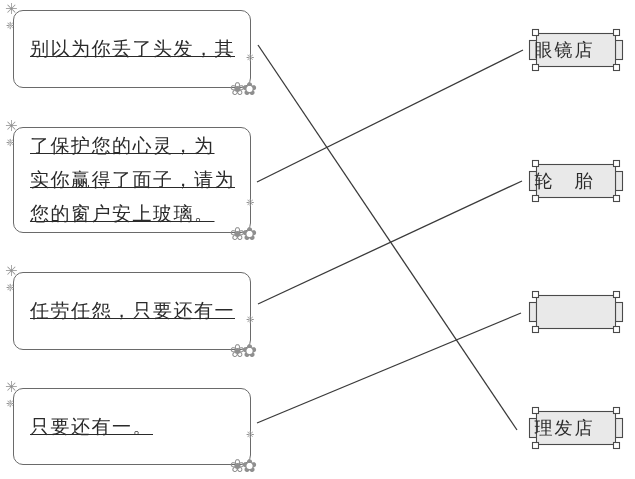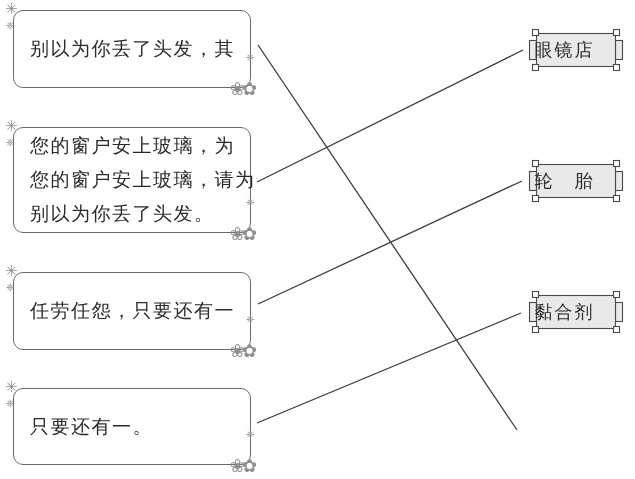--- a/index.html
+++ b/index.html
@@ -26,21 +26,21 @@
     left: 13px; width: 238px;
     border: 1.2px solid var(--box_border);
     border-radius: 10px;
     background: #ffffff;
     box-sizing: border-box;
     display: flex; flex-direction: column; justify-content: center;
     padding: 2px 6px 2px 16px;
     color: var(--text);
     font-size: 19px; line-height: 34px; letter-spacing: 1.5px;
   }
-  .tline { white-space: nowrap; }
+  .tline { white-space: nowrap; text-decoration: underline; }
 
   .orn {
     position: absolute;
     color: var(--ornament);
     font-family: "DejaVu Sans", sans-serif;
     line-height: 1;
     pointer-events: none;
   }
   .orn.star   { top: -9px;  left: -9px;  font-size: 15px; }
   .orn.vine   { top: 10px;  left: -8px;  font-size: 10px; }
@@ -77,23 +77,23 @@
     <span class="orn bow">❀✿</span>
     <span class="orn tassel">❈</span>
     <div class="tline">别以为你丢了头发，其</div>
   </div>
 
   <div class="slogan-box" style="top:127px;height:106px;">
     <span class="orn star">✳</span>
     <span class="orn vine">❈</span>
     <span class="orn bow">❀✿</span>
     <span class="orn tassel">❈</span>
-    <div class="tline">您的窗户安上玻璃，为</div>
-    <div class="tline">您的窗户安上玻璃，请为</div>
-    <div class="tline">别以为你丢了头发。</div>
+    <div class="tline">了保护您的心灵，为</div>
+    <div class="tline">实你赢得了面子，请为</div>
+    <div class="tline">您的窗户安上玻璃。</div>
   </div>
 
   <div class="slogan-box" style="top:272px;height:78px;">
     <span class="orn star">✳</span>
     <span class="orn vine">❈</span>
     <span class="orn bow">❀✿</span>
     <span class="orn tassel">❈</span>
     <div class="tline">任劳任怨，只要还有一</div>
   </div>
 
@@ -134,17 +134,28 @@
   <div class="plaque" style="top:290px;">
     <svg width="104" height="44" viewBox="0 0 104 44">
       <rect class="p-tab" x="5.5" y="12.5" width="7" height="19"></rect>
       <rect class="p-tab" x="91.5" y="12.5" width="7" height="19"></rect>
       <rect class="p-body" x="12.5" y="5.5" width="79" height="33"></rect>
       <rect class="p-sq" x="8.5" y="1.5" width="6" height="6"></rect>
       <rect class="p-sq" x="8.5" y="36.5" width="6" height="6"></rect>
       <rect class="p-sq" x="89.5" y="1.5" width="6" height="6"></rect>
       <rect class="p-sq" x="89.5" y="36.5" width="6" height="6"></rect>
     </svg>
-    <span class="plaque-text">黏合剂</span>
   </div>
 
+  <div class="plaque" style="top:406px;">
+    <svg width="104" height="44" viewBox="0 0 104 44">
+      <rect class="p-tab" x="5.5" y="12.5" width="7" height="19"></rect>
+      <rect class="p-tab" x="91.5" y="12.5" width="7" height="19"></rect>
+      <rect class="p-body" x="12.5" y="5.5" width="79" height="33"></rect>
+      <rect class="p-sq" x="8.5" y="1.5" width="6" height="6"></rect>
+      <rect class="p-sq" x="8.5" y="36.5" width="6" height="6"></rect>
+      <rect class="p-sq" x="89.5" y="1.5" width="6" height="6"></rect>
+      <rect class="p-sq" x="89.5" y="36.5" width="6" height="6"></rect>
+    </svg>
+    <span class="plaque-text">理发店</span>
+  </div>
 
 </div>
 
 </body></html>

